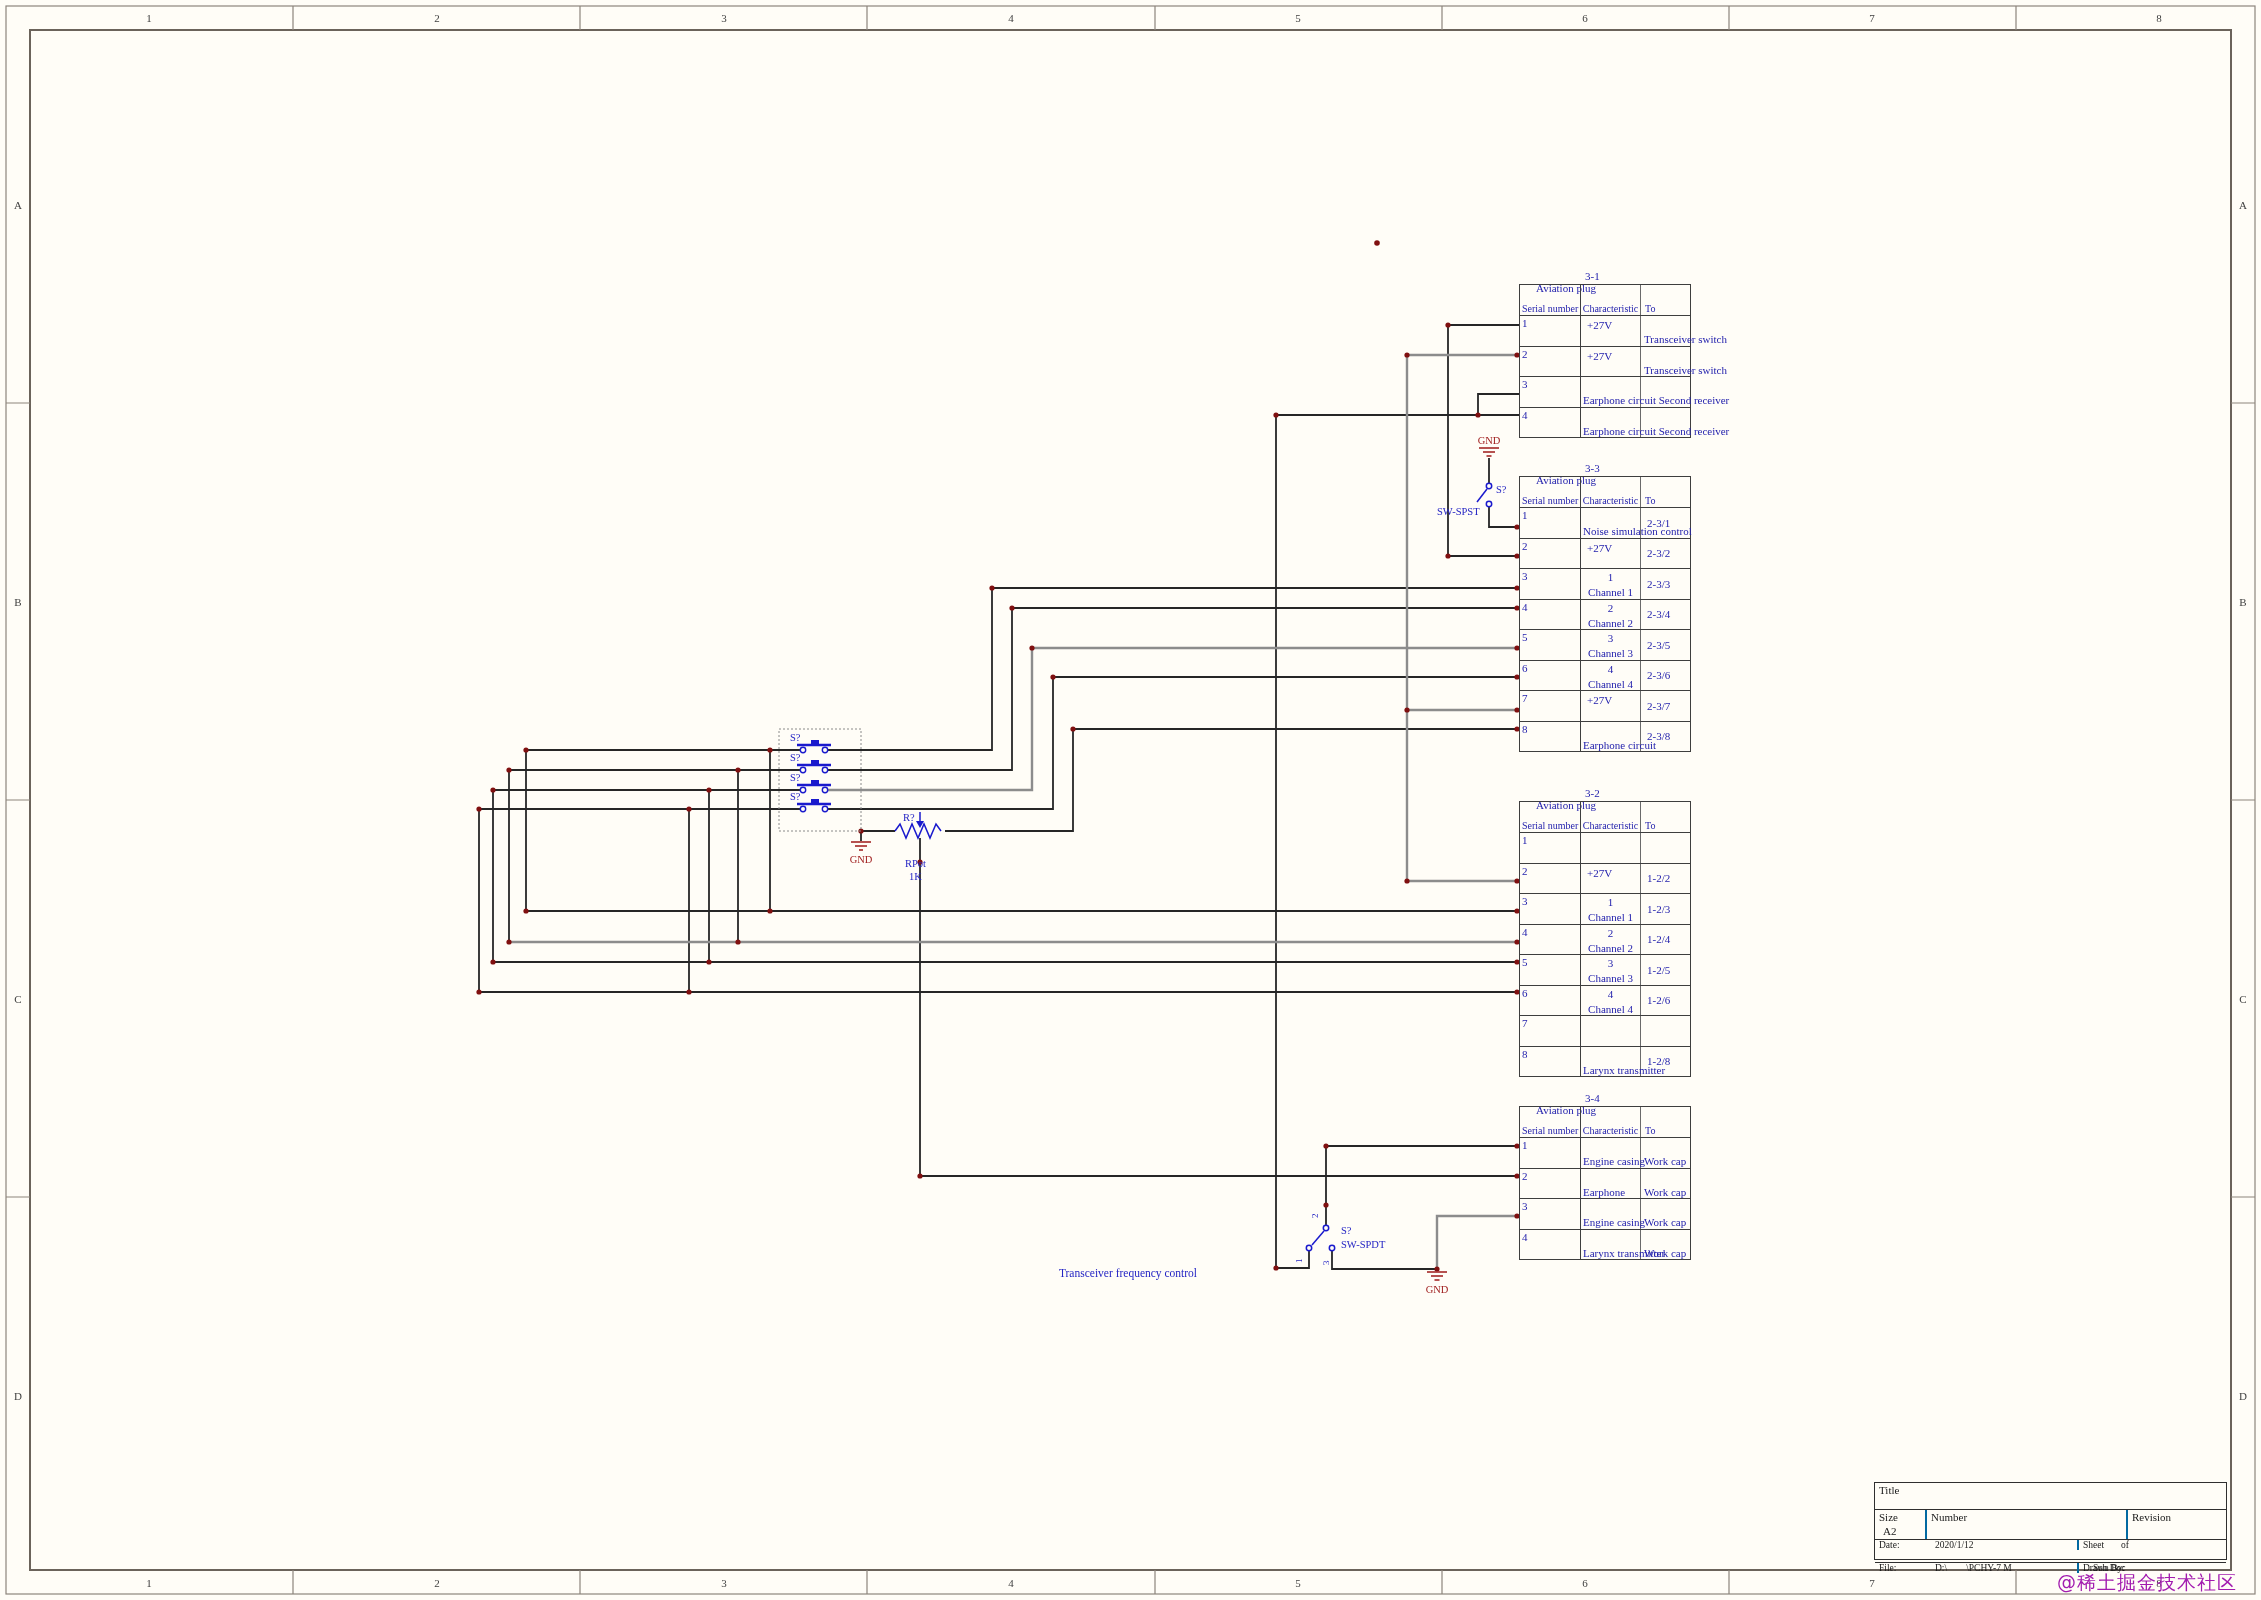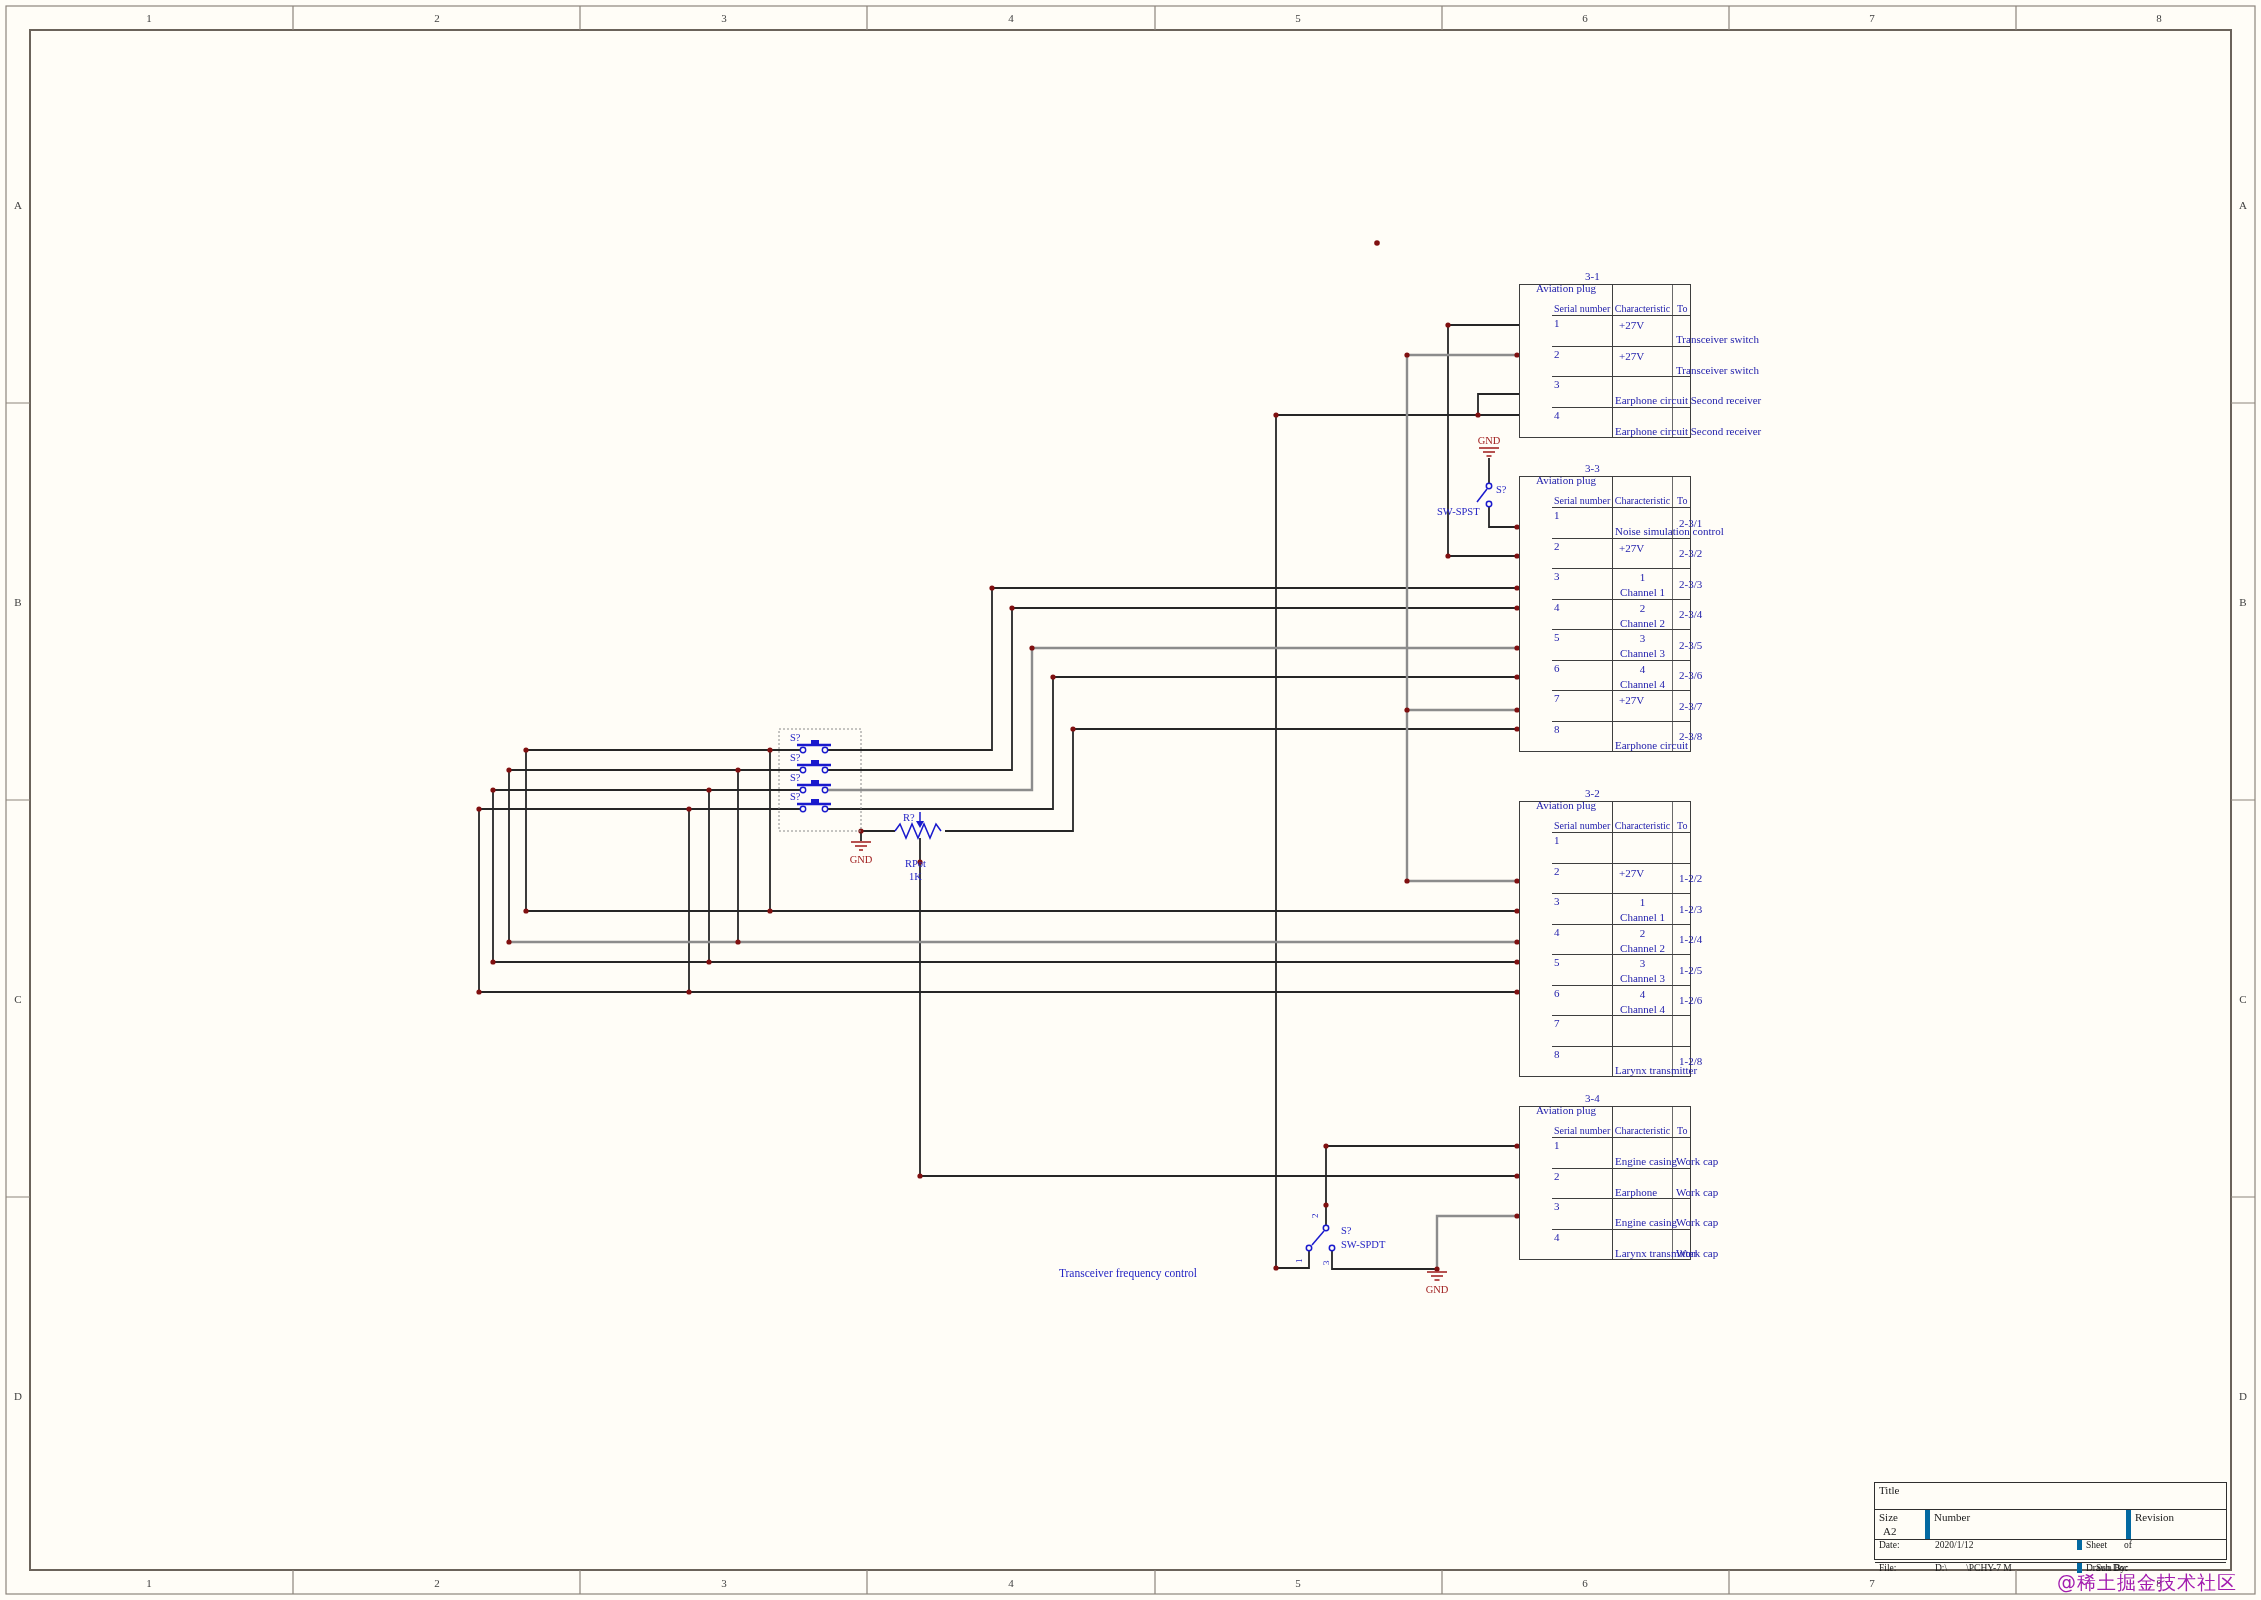--- a/index.html
+++ b/index.html
@@ -4,21 +4,21 @@
 <style>
   html,body{margin:0;padding:0;}
   body{width:2261px;height:1600px;background:#fffdf7;overflow:hidden;position:relative;
        font-family:"Liberation Serif","DejaVu Serif",serif;}
   #canvas{position:absolute;left:0;top:0;}
   
   .ptable{position:absolute;width:172px;color:#2422ad;font-size:11px;line-height:1.1;}
   .ttl{position:absolute;top:-14px;left:0;white-space:nowrap;}
   .tno{margin-left:66px;}
   .tplug{margin-left:17px;}
-  .tgrid{border:1.5px solid #3e3e3e;box-sizing:border-box;padding-left:32px;}
+  .tgrid{border:1.5px solid #3e3e3e;box-sizing:border-box;}
   .trow{display:flex;height:30.5px;border-top:1.5px solid #3e3e3e;position:relative;box-sizing:border-box;}
   .trow.thead{border-top:none;height:30px;}
   .tc{position:relative;box-sizing:border-box;overflow:visible;}
   .c1{width:60px;}
   .c2{width:61px;border-left:1.4px solid #3e3e3e;border-right:1.6px solid #6a6a6a;}
   .c3{flex:1;}
   .thead .tc{display:flex;align-items:flex-end;padding-bottom:1px;font-size:10px;}
   .thead .c1{padding-left:2px;}
   .thead .c2{justify-content:center;}
   .thead .c3{padding-left:4px;}
@@ -27,21 +27,21 @@
   .chC{position:absolute;top:2px;left:0;right:0;text-align:center;}
   .ch2{position:absolute;bottom:0px;left:2px;white-space:nowrap;}
   .ch2.ctr{left:50%;transform:translateX(-50%);}
   .toC{position:absolute;top:50%;transform:translateY(-50%);left:6px;white-space:nowrap;}
   .to2{position:absolute;bottom:0px;left:3px;white-space:nowrap;}
   
   #titleblock{position:absolute;left:1874px;top:1482px;width:353px;height:78px;
     border:1px solid #2f2f2f;box-sizing:border-box;color:#1a1a1a;font-size:11px;background:transparent;}
   .tb-row{position:relative;box-sizing:border-box;border-top:1px solid #2f2f2f;display:flex;}
   .tb-row:first-child{border-top:none;}
-  .tb-cell{position:relative;box-sizing:border-box;border-left:5px solid #0369a1;}
+  .tb-cell{position:relative;box-sizing:border-box;border-left:2px solid #0369a1;}
   .tb-cell:first-child{border-left:none;}
   .tb-lab{position:absolute;top:1px;left:4px;}
   .tb-val{position:absolute;white-space:pre;}
   .small{font-size:9.5px;}
   
   #watermark{position:absolute;right:24px;bottom:4px;font-size:19px;color:#a21caf;
     font-family:"DejaVu Sans","Liberation Sans",sans-serif;letter-spacing:1px;}
 </style>
 </head>
 <body>

